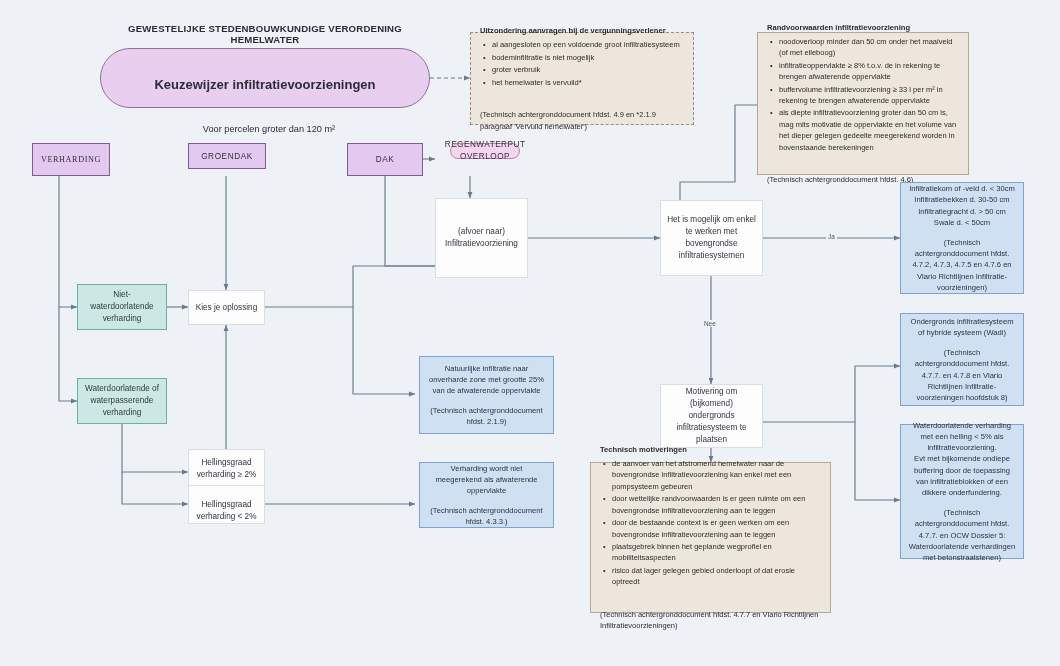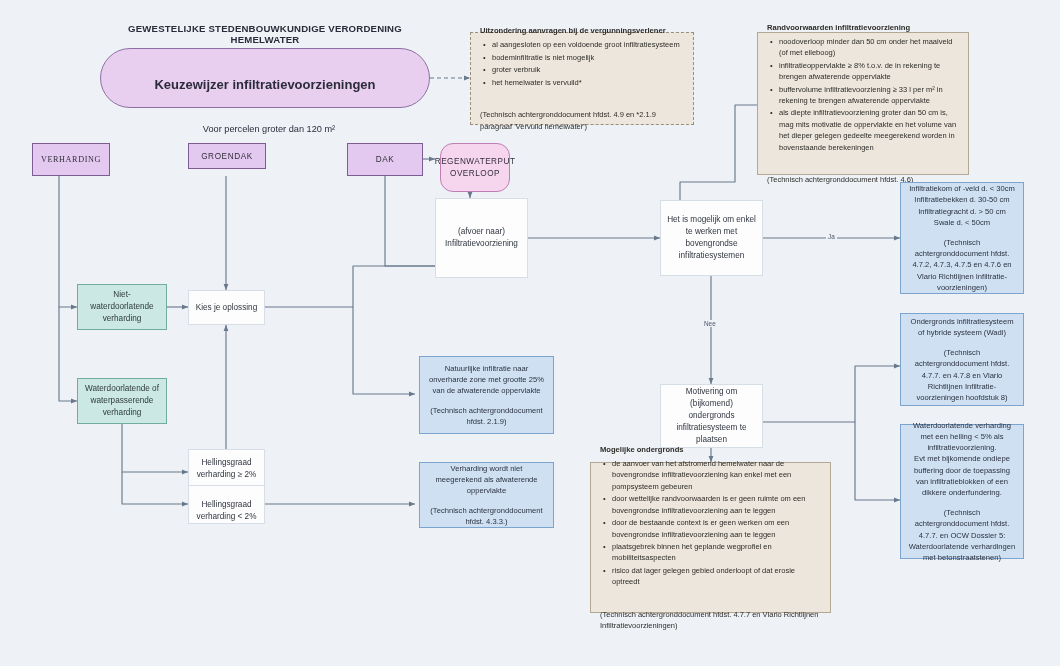--- a/index.html
+++ b/index.html
@@ -146,21 +146,21 @@
   </div>
 
   <div class="node purple" style="left:188px;top:143px;width:78px;height:26px;">
     <span>GROENDAK</span>
   </div>
 
   <div class="node purple" style="left:347px;top:143px;width:76px;height:33px;">
     <span>DAK</span>
   </div>
 
-  <div class="node pink" style="left:440px;top:143px;width:70px;height:49px;border-radius:13px;">
+  <div class="node pink" style="left:450px;top:143px;width:70px;height:16px;border-radius:13px;">
     <span>REGENWATERPUT OVERLOOP</span>
   </div>
 
   <div class="node teal" style="left:77px;top:378px;width:90px;height:46px;padding:0 5px;">
     <span>Waterdoorlatende of waterpasserende verharding</span>
   </div>
 
   <div class="node teal" style="left:77px;top:284px;width:90px;height:46px;padding:0 5px;">
     <span>Niet-waterdoorlatende verharding</span>
   </div>
@@ -212,21 +212,21 @@
     <p>Natuurlijke infiltratie naar onverharde zone met grootte 25% van de afwaterende oppervlakte</p>
     <p>(Technisch achtergronddocument hfdst. 2.1.9)</p>
   </div>
 
   <div class="node blue" style="left:419px;top:462px;width:135px;height:66px;">
     <p>Verharding wordt niet meegerekend als afwaterende oppervlakte</p>
     <p>(Technisch achtergronddocument hfdst. 4.3.3.)</p>
   </div>
 
   <div class="node beige" style="left:590px;top:462px;width:241px;height:151px;">
-    <div class="hd">Mogelijke ondergronds</div>
+    <div class="hd">Technisch motiveringen</div>
     <ul>
       <li>de aanvoer van het afstromend hemelwater naar de bovengrondse infiltratievoorziening kan enkel met een pompsysteem gebeuren</li>
       <li>door wettelijke randvoorwaarden is er geen ruimte om een bovengrondse infiltratievoorziening aan te leggen</li>
       <li>door de bestaande context is er geen werken om een bovengrondse infiltratievoorziening aan te leggen</li>
       <li>plaatsgebrek binnen het geplande wegprofiel en mobiliteitsaspecten</li>
       <li>risico dat lager gelegen gebied onderloopt of dat erosie optreedt</li>
     </ul>
     <div class="foot">(Technisch achtergronddocument hfdst. 4.7.7 en Vlario Richtlijnen Infiltratievoorzieningen)</div>
   </div>
 

